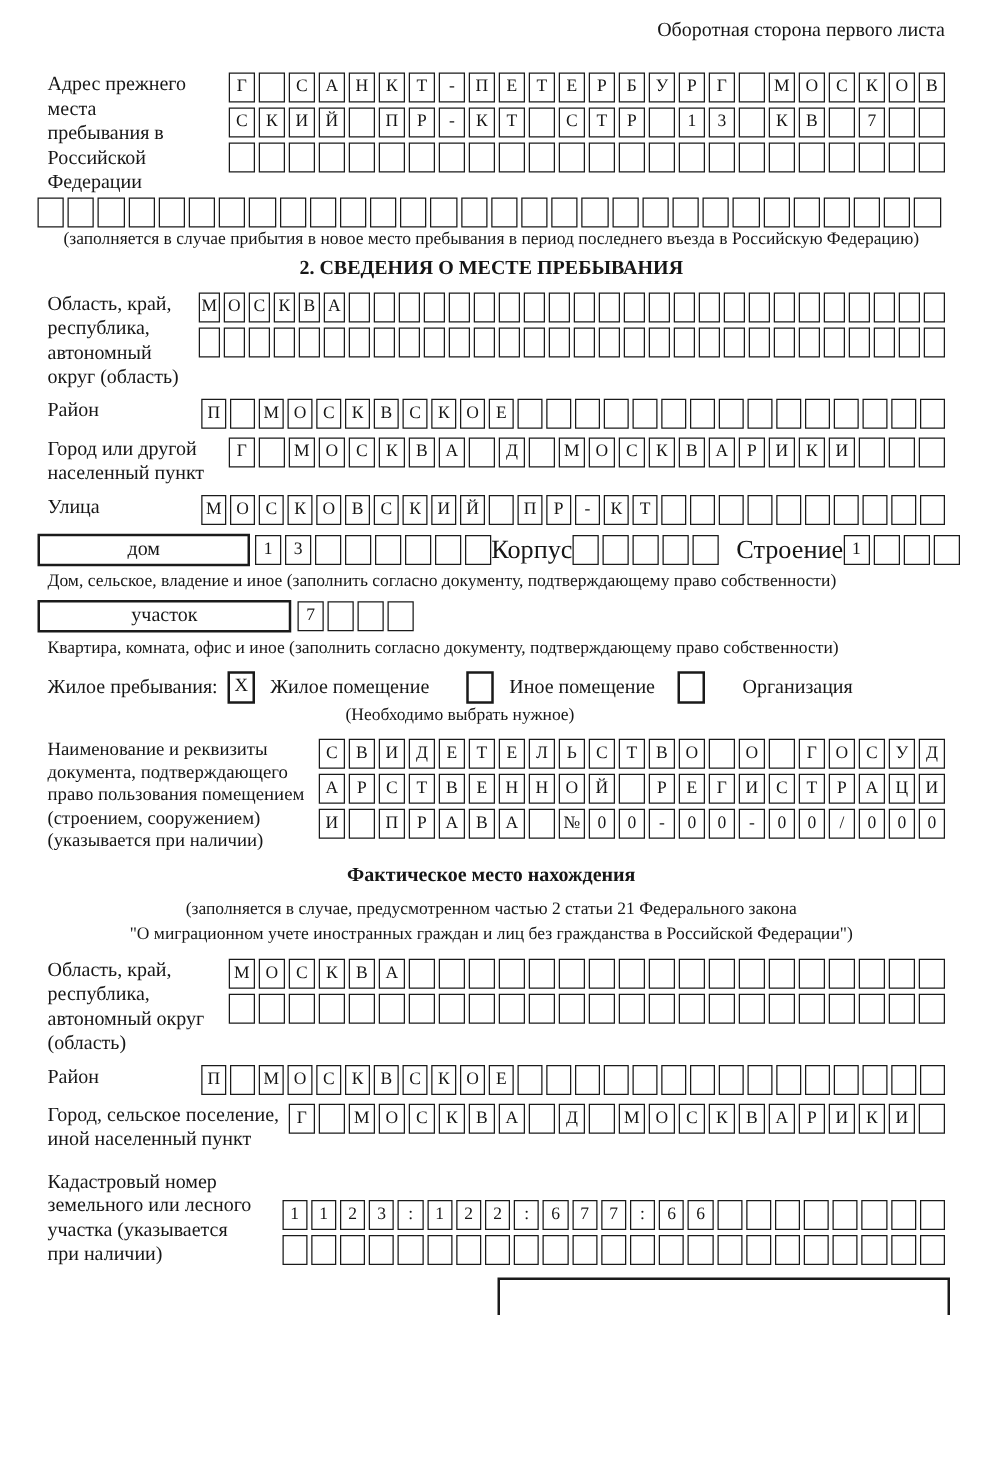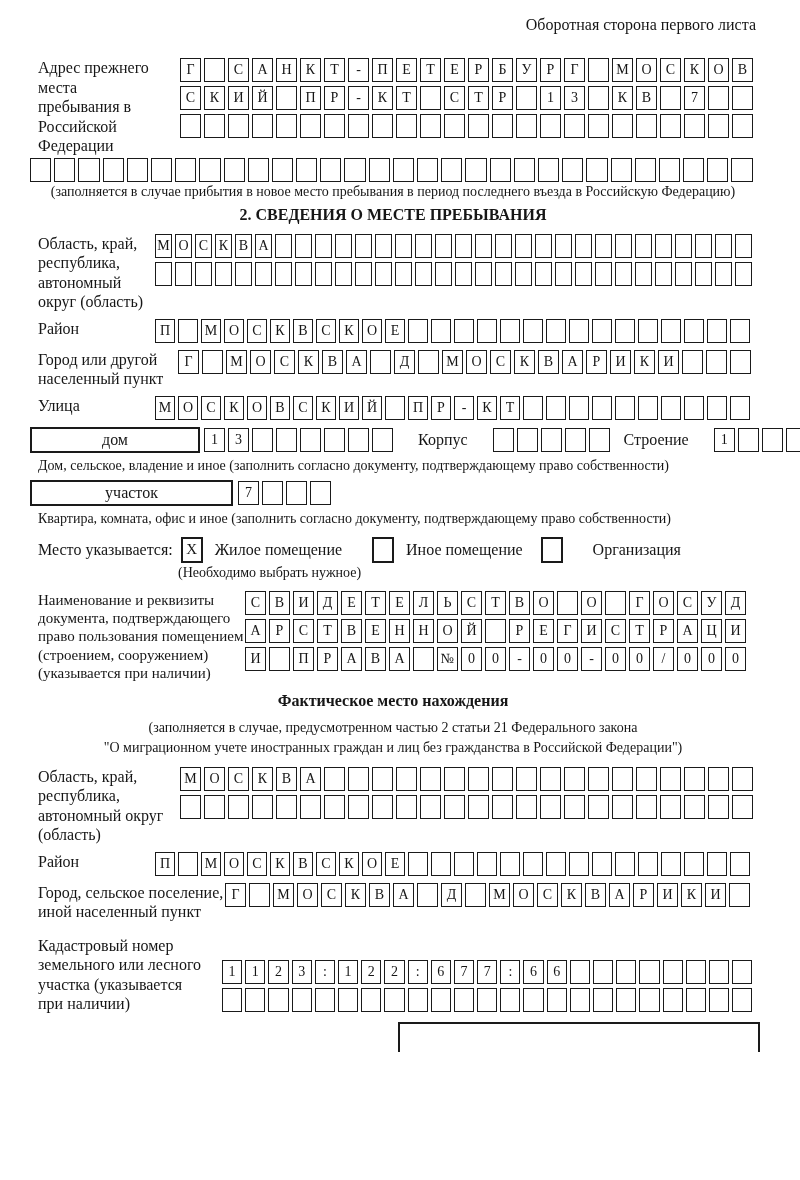--- a/index.html
+++ b/index.html
@@ -6,21 +6,21 @@
   html, body { background: #ffffff; }
   body {
     width: 800px; height: 1180px;
     font-family: "Liberation Serif", "DejaVu Serif", serif;
     color: #161616;
   }
   .page { width: 800px; height: 1052px; padding: 16px 44px 0 30px; overflow: hidden; position: relative; }
 
   .hdr { text-align: right; font-size: 16px; margin-bottom: 24px; }
 
-  .fieldrow { display: flex; align-items: flex-start; margin-bottom: 7px; }
+  .fieldrow { display: flex; align-items: flex-start; margin-bottom: 7px; justify-content: space-between; }
   .lbl { font-size: 16px; line-height: 1.22; padding-left: 8px; }
   .lbl .inner { display: block; }
 
   .lbl-prev   { flex: 0 0 150px; } .lbl-prev .inner   { max-width: 122px; }
   .lbl-reg    { flex: 0 0 125px; } .lbl-reg .inner    { max-width: 106px; }
   .lbl-raion  { flex: 0 0 125px; }
   .lbl-city   { flex: 0 0 148px; } .lbl-city .inner   { max-width: 126px; }
   .lbl-street { flex: 0 0 125px; }
   .lbl-doc    { flex: 0 0 215px; font-size: 15px; } .lbl-doc .inner { max-width: 206px; }
   .lbl-reg2   { flex: 0 0 150px; } .lbl-reg2 .inner   { max-width: 134px; }
@@ -40,34 +40,34 @@
   .note.center { text-align: center; }
   .sec-title { text-align: center; font-weight: bold; font-size: 16px; margin: 4px 0 10px 0; }
 
   .inline-grid-row { display: flex; align-items: center; margin-bottom: 5px; }
   .widebox {
     height: 26px; border: 2px solid #1a1a1a; display: flex;
     align-items: center; justify-content: center; font-size: 16px; flex: none;
   }
   .box-dom { width: 170px; margin-right: 4px; }
   .box-kv  { width: 203px; margin-right: 5px; }
-  .small-lbl { font-size: 16px; margin: 0 25px; flex: none; }
+  .small-lbl { font-size: 21px; margin: 0 0; flex: none; }
   .ml14 { margin-left: 14px; }
 
   .stay-row { display: flex; align-items: center; font-size: 16px; margin: 10px 0 2px 0; padding-left: 8px; }
   .chk {
     flex: none; width: 22px; height: 26px; border: 2px solid #1a1a1a;
     display: flex; align-items: center; justify-content: center; font-size: 15px;
   }
   .stay-row .opt { margin: 0 0 0 12px; }
   .stay-row .sp1 { margin-right: 8px; }
   .stay-row .g1 { margin-right: 30px; }
   .stay-row .g2 { margin-right: 18px; }
   .stay-row .g3 { margin-left: 30px; }
-  .stay-note { font-size: 14px; text-align: left; width: 380px; margin: 2px 0 10px 148px; }
+  .stay-note { font-size: 14px; text-align: center; width: 380px; margin: 2px 0 10px 148px; }
 
   .fact-title { text-align: center; font-weight: bold; font-size: 16px; margin: 10px 0 8px 0; }
   .fact-sub { text-align: center; font-size: 14px; line-height: 1.45; margin-bottom: 8px; }
 
   .cad-cells { margin-top: 24px; }
 
   .stamp-box {
     margin: 8px 0 8px 368px; width: 362px; height: 168px;
     border: 2px solid #1a1a1a; background: #fff;
   }
@@ -411,21 +411,21 @@
     <div class="cells" style="--cw:21px; margin-bottom:0">
         <span class="cell">7</span>
         <span class="cell"></span>
         <span class="cell"></span>
         <span class="cell"></span>
       </div>
   </div>
   <div class="note" style="padding-left:8px">Квартира, комната, офис и иное (заполнить согласно документу, подтверждающему право собственности)</div>
 
   <div class="stay-row">
-    <span class="sp1">Место указывается:</span>
+    <span class="sp1">Жилое пребывания:</span>
     <span class="chk">X</span>
     <span class="opt g1">Жилое помещение</span>
     <span class="chk"></span>
     <span class="opt g2">Иное помещение</span>
     <span class="chk"></span>
     <span class="opt g3">Организация</span>
   </div>
   <div class="stay-note">(Необходимо выбрать нужное)</div>
 
   <div class="fieldrow">

